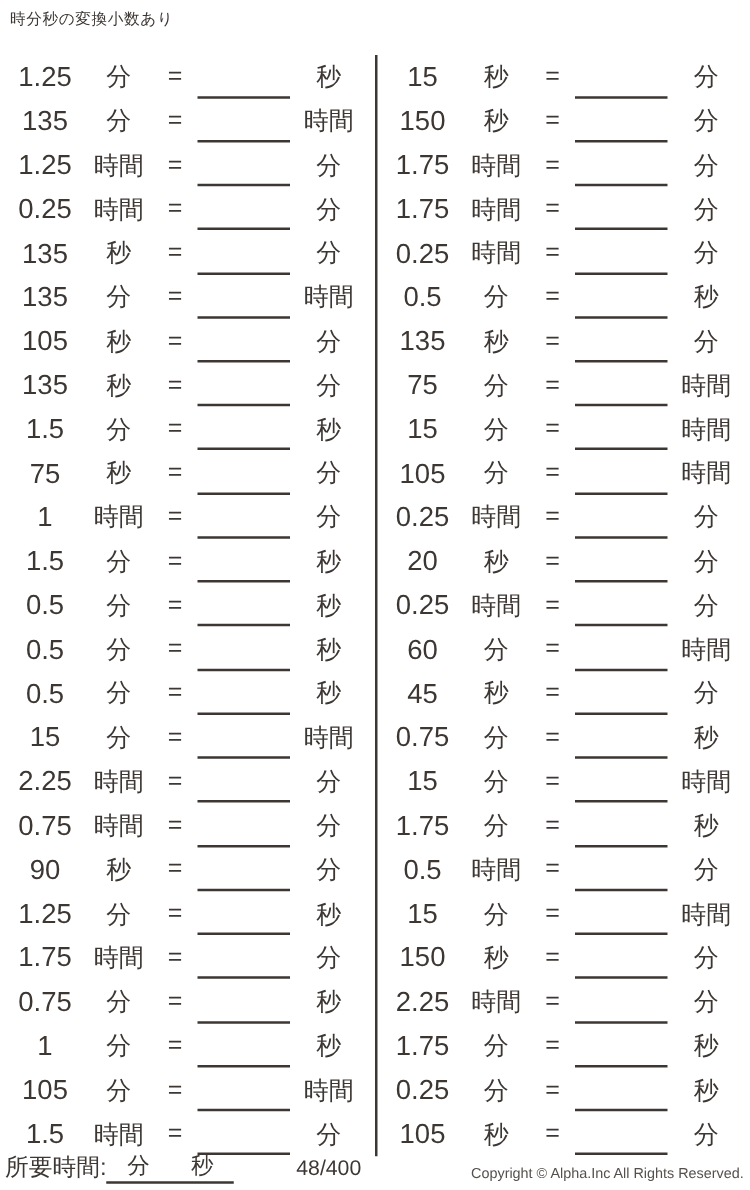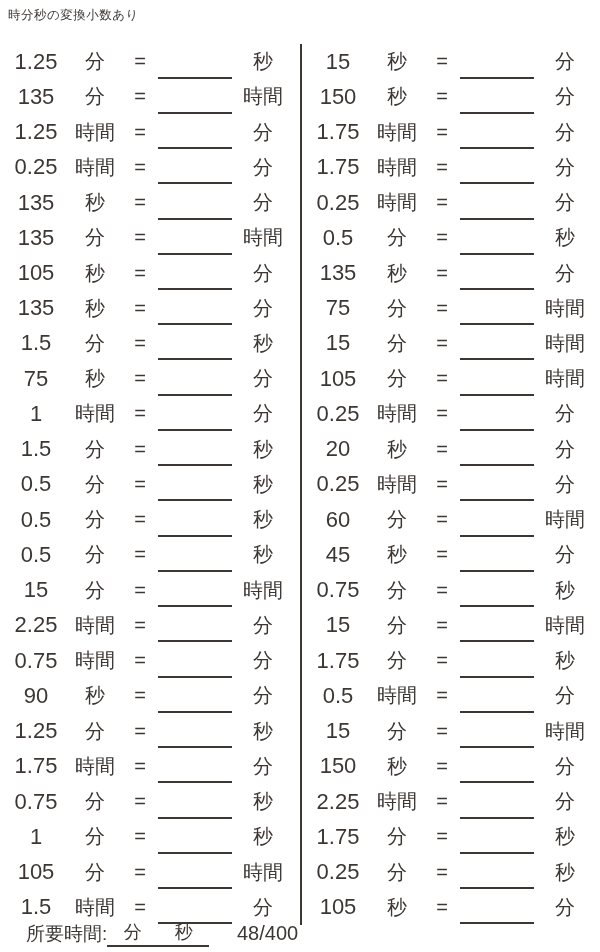--- a/index.html
+++ b/index.html
@@ -48,29 +48,29 @@
     width:74px; height:24px; margin-left:2px;
     border-bottom:2px solid #3d3734;
     position:relative; top:5px;
   }
   .row .target { width:62px; text-align:center; font-size:20px; }
 
   
   .footer { position:absolute; left:0; bottom:0; width:600px; height:27px; }
   .time-wrap {
     position:absolute; left:4px; bottom:5px;
-    font-size:19px; white-space:nowrap; display:flex; align-items:flex-end;margin-left:22px;
+    font-size:19px; white-space:nowrap; display:flex; align-items:flex-end;
   }
   .time-line {
     display:inline-flex; width:102px; justify-content:space-around;
     border-bottom:2px solid #3d3734;
     font-size:18px; padding-bottom:1px;
   }
   .page-indicator {
-    position:absolute; left:237px; bottom:7px; font-size:20px;
+    position:absolute; left:237px; bottom:7px; font-size:17px;
   }
   .copyright {
     position:absolute; right:5px; bottom:7px;
     font-size:11.5px; color:#55504d;
   }
 </style>
 </head>
 <body>
 
 <div class="sheet">
@@ -437,15 +437,16 @@
 
   <div class="footer">
     <div class="time-wrap">
       <span>所要時間:</span>
       <span class="time-line">
         <span>分</span>
         <span>秒</span>
       </span>
     </div>
     <div class="page-indicator">48/400</div>
+    <div class="copyright">Copyright © Alpha.Inc All Rights Reserved.</div>
   </div>
 
 </div>
 
 </body></html>

